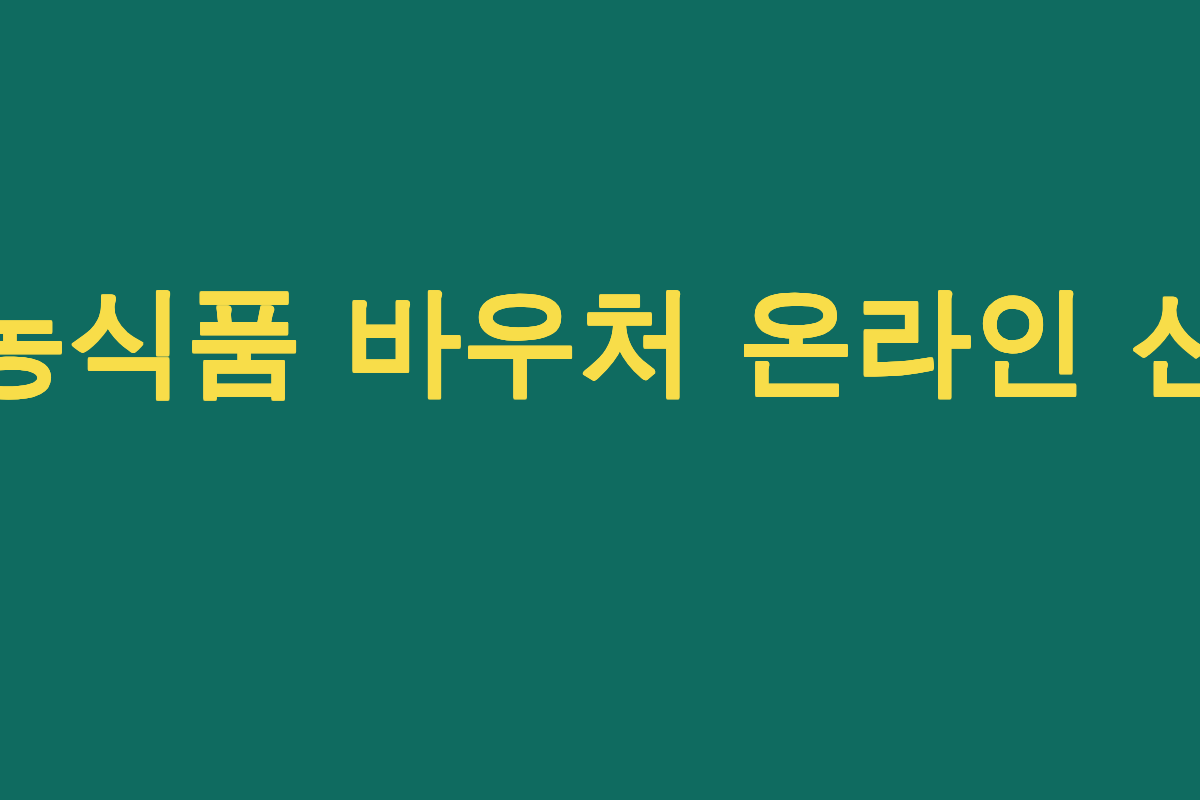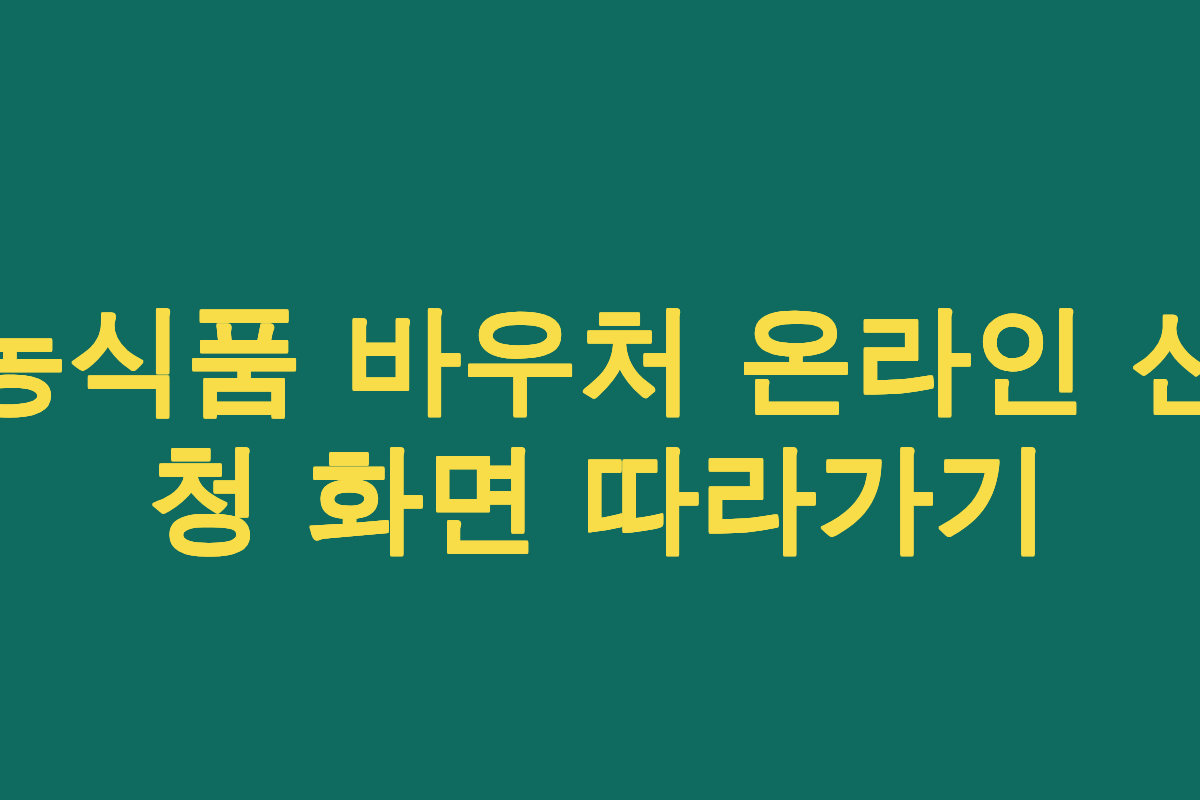--- a/index.html
+++ b/index.html
@@ -26,21 +26,21 @@
     align-items: center;
     justify-content: flex-start;
     user-select: none;
   }
 
   
   .headline {
     position: absolute;
     left: 0;
     right: 0;
-    top: 292px;
+    top: 274px;
     display: flex;
     flex-direction: column;
     align-items: center;
     justify-content: flex-start;
     text-align: center;
     padding: 0 40px;
     box-sizing: border-box;
   }
 
   .headline-line {
@@ -71,17 +71,16 @@
 </style>
 </head>
 <body>
 
 <div class="title-card">
 
   <div class="headline">
 
     <span class="headline-line headline-line--first">농식품 바우처 온라인 신</span>
 
-    <span class="headline-line headline-line--second">청 화면 따라가기</span>
 
   </div>
 
 </div>
 
 </body></html>

